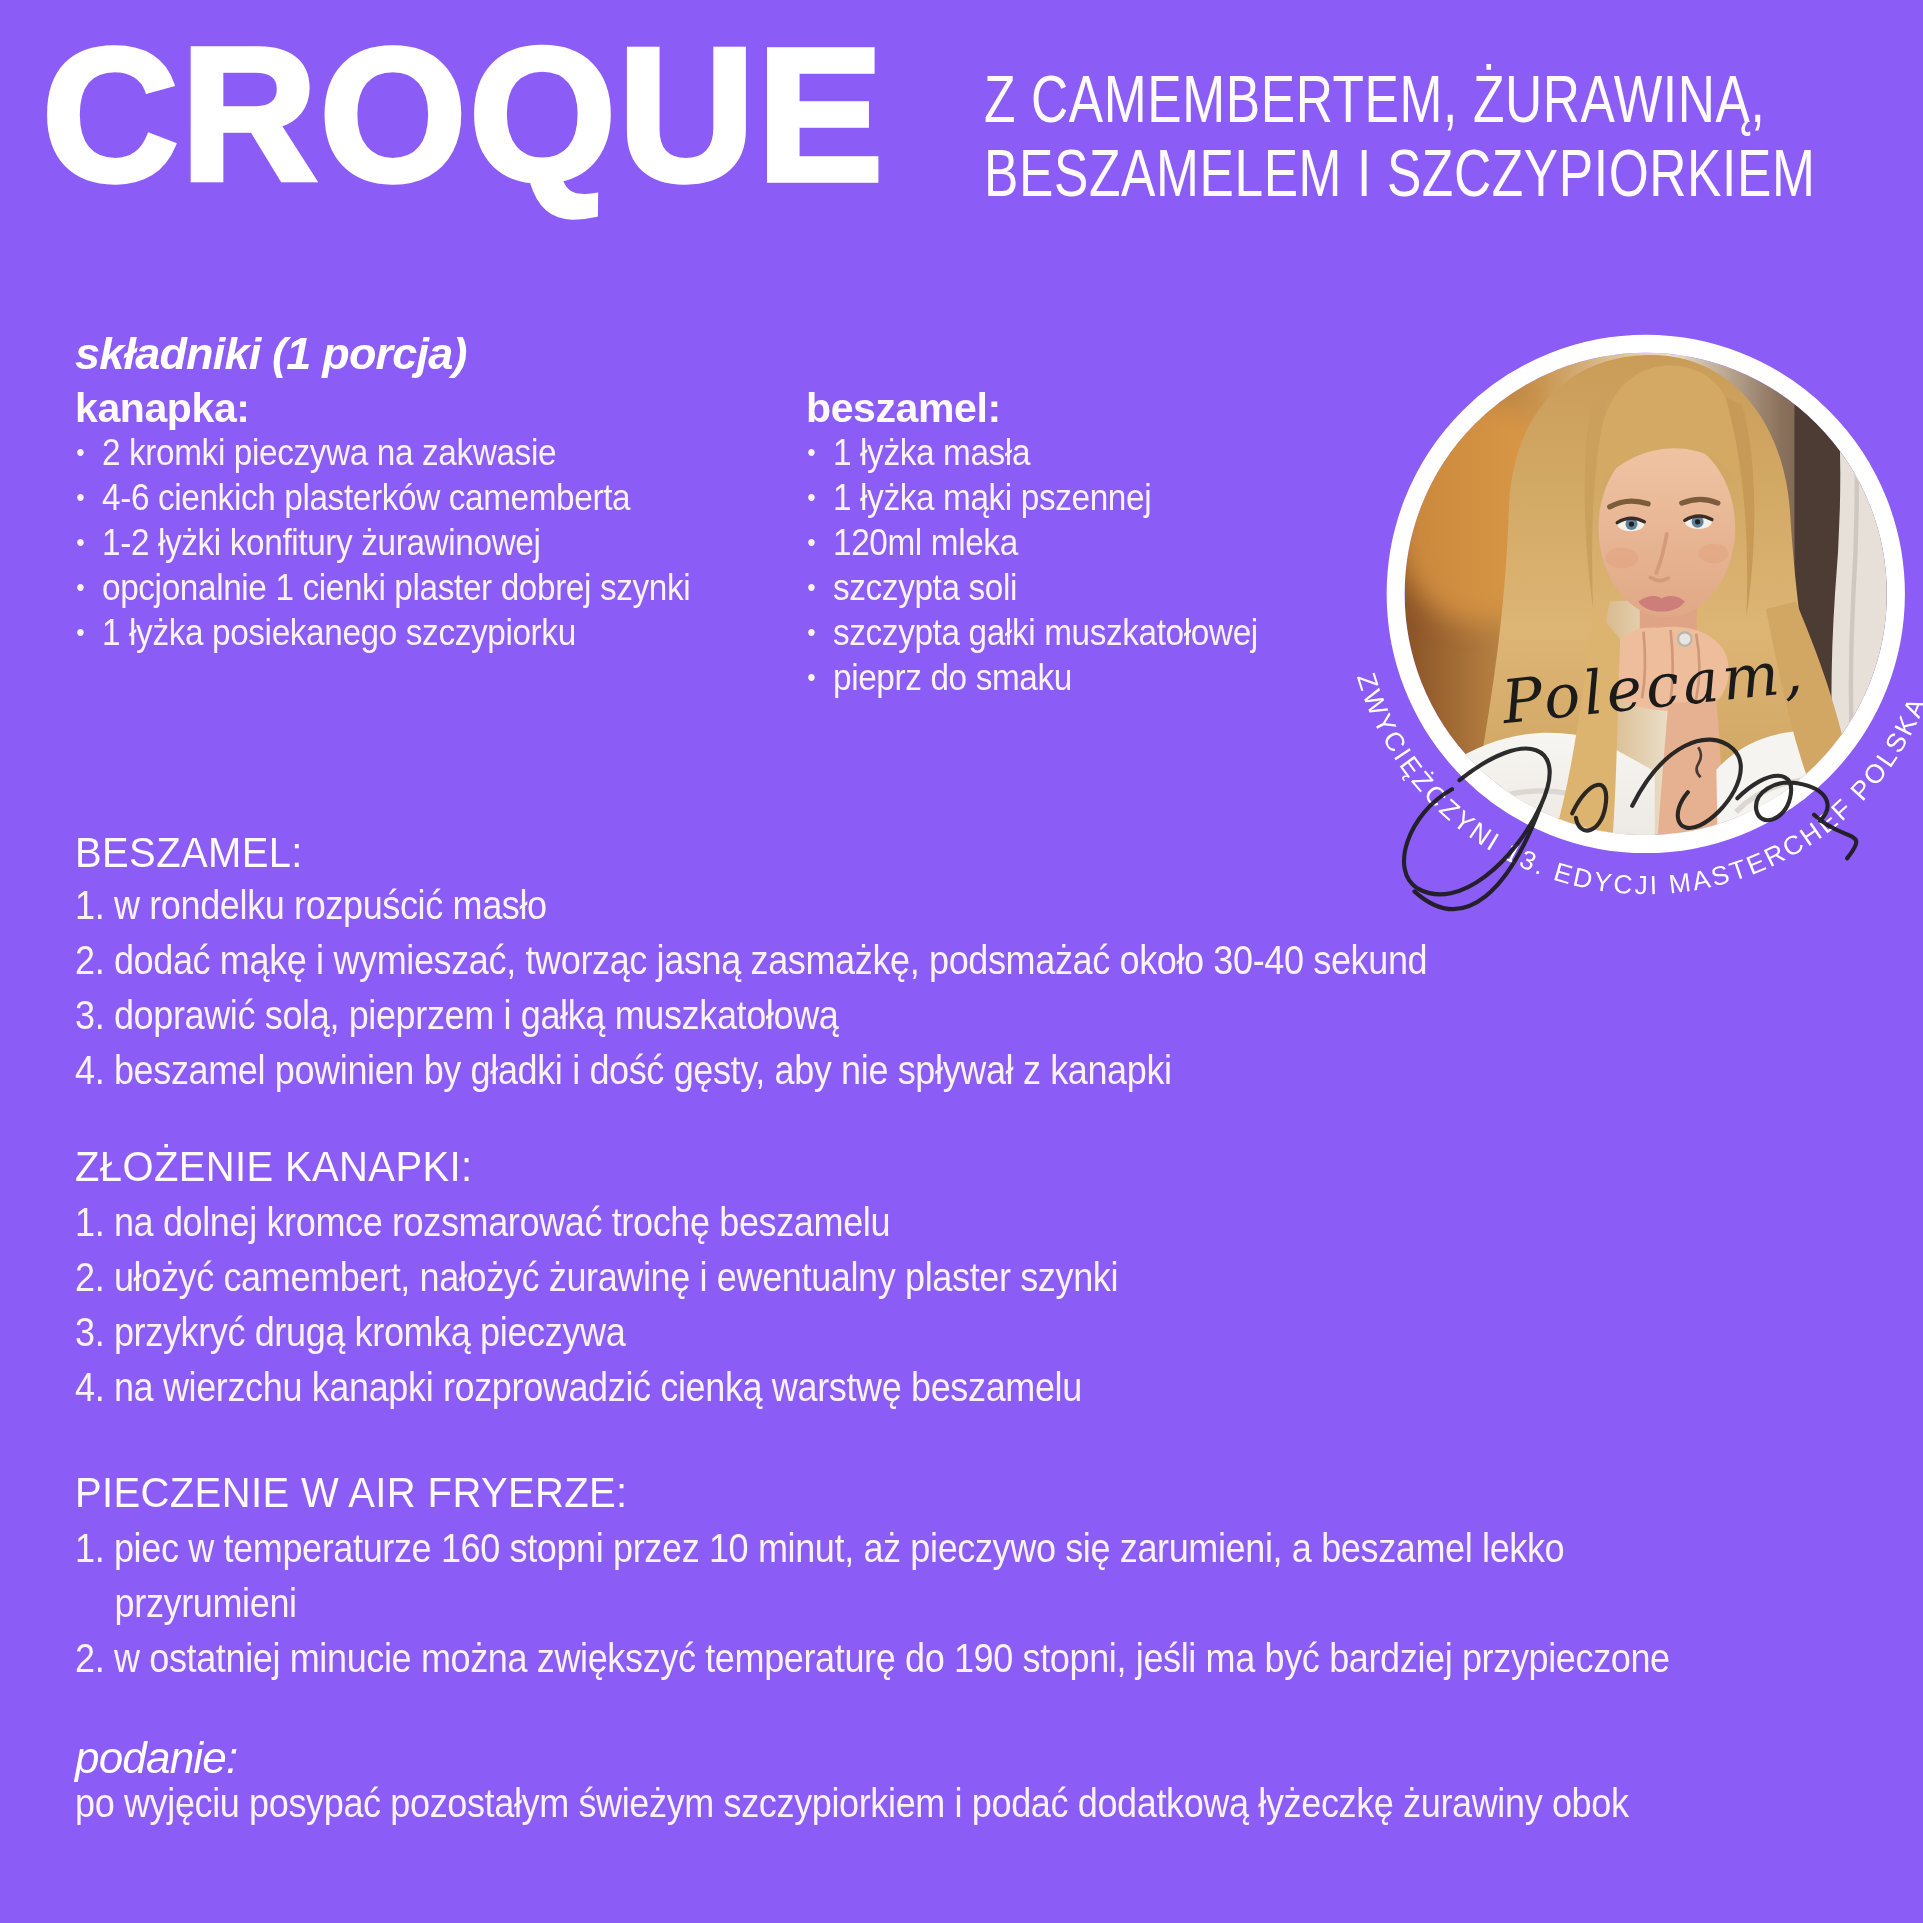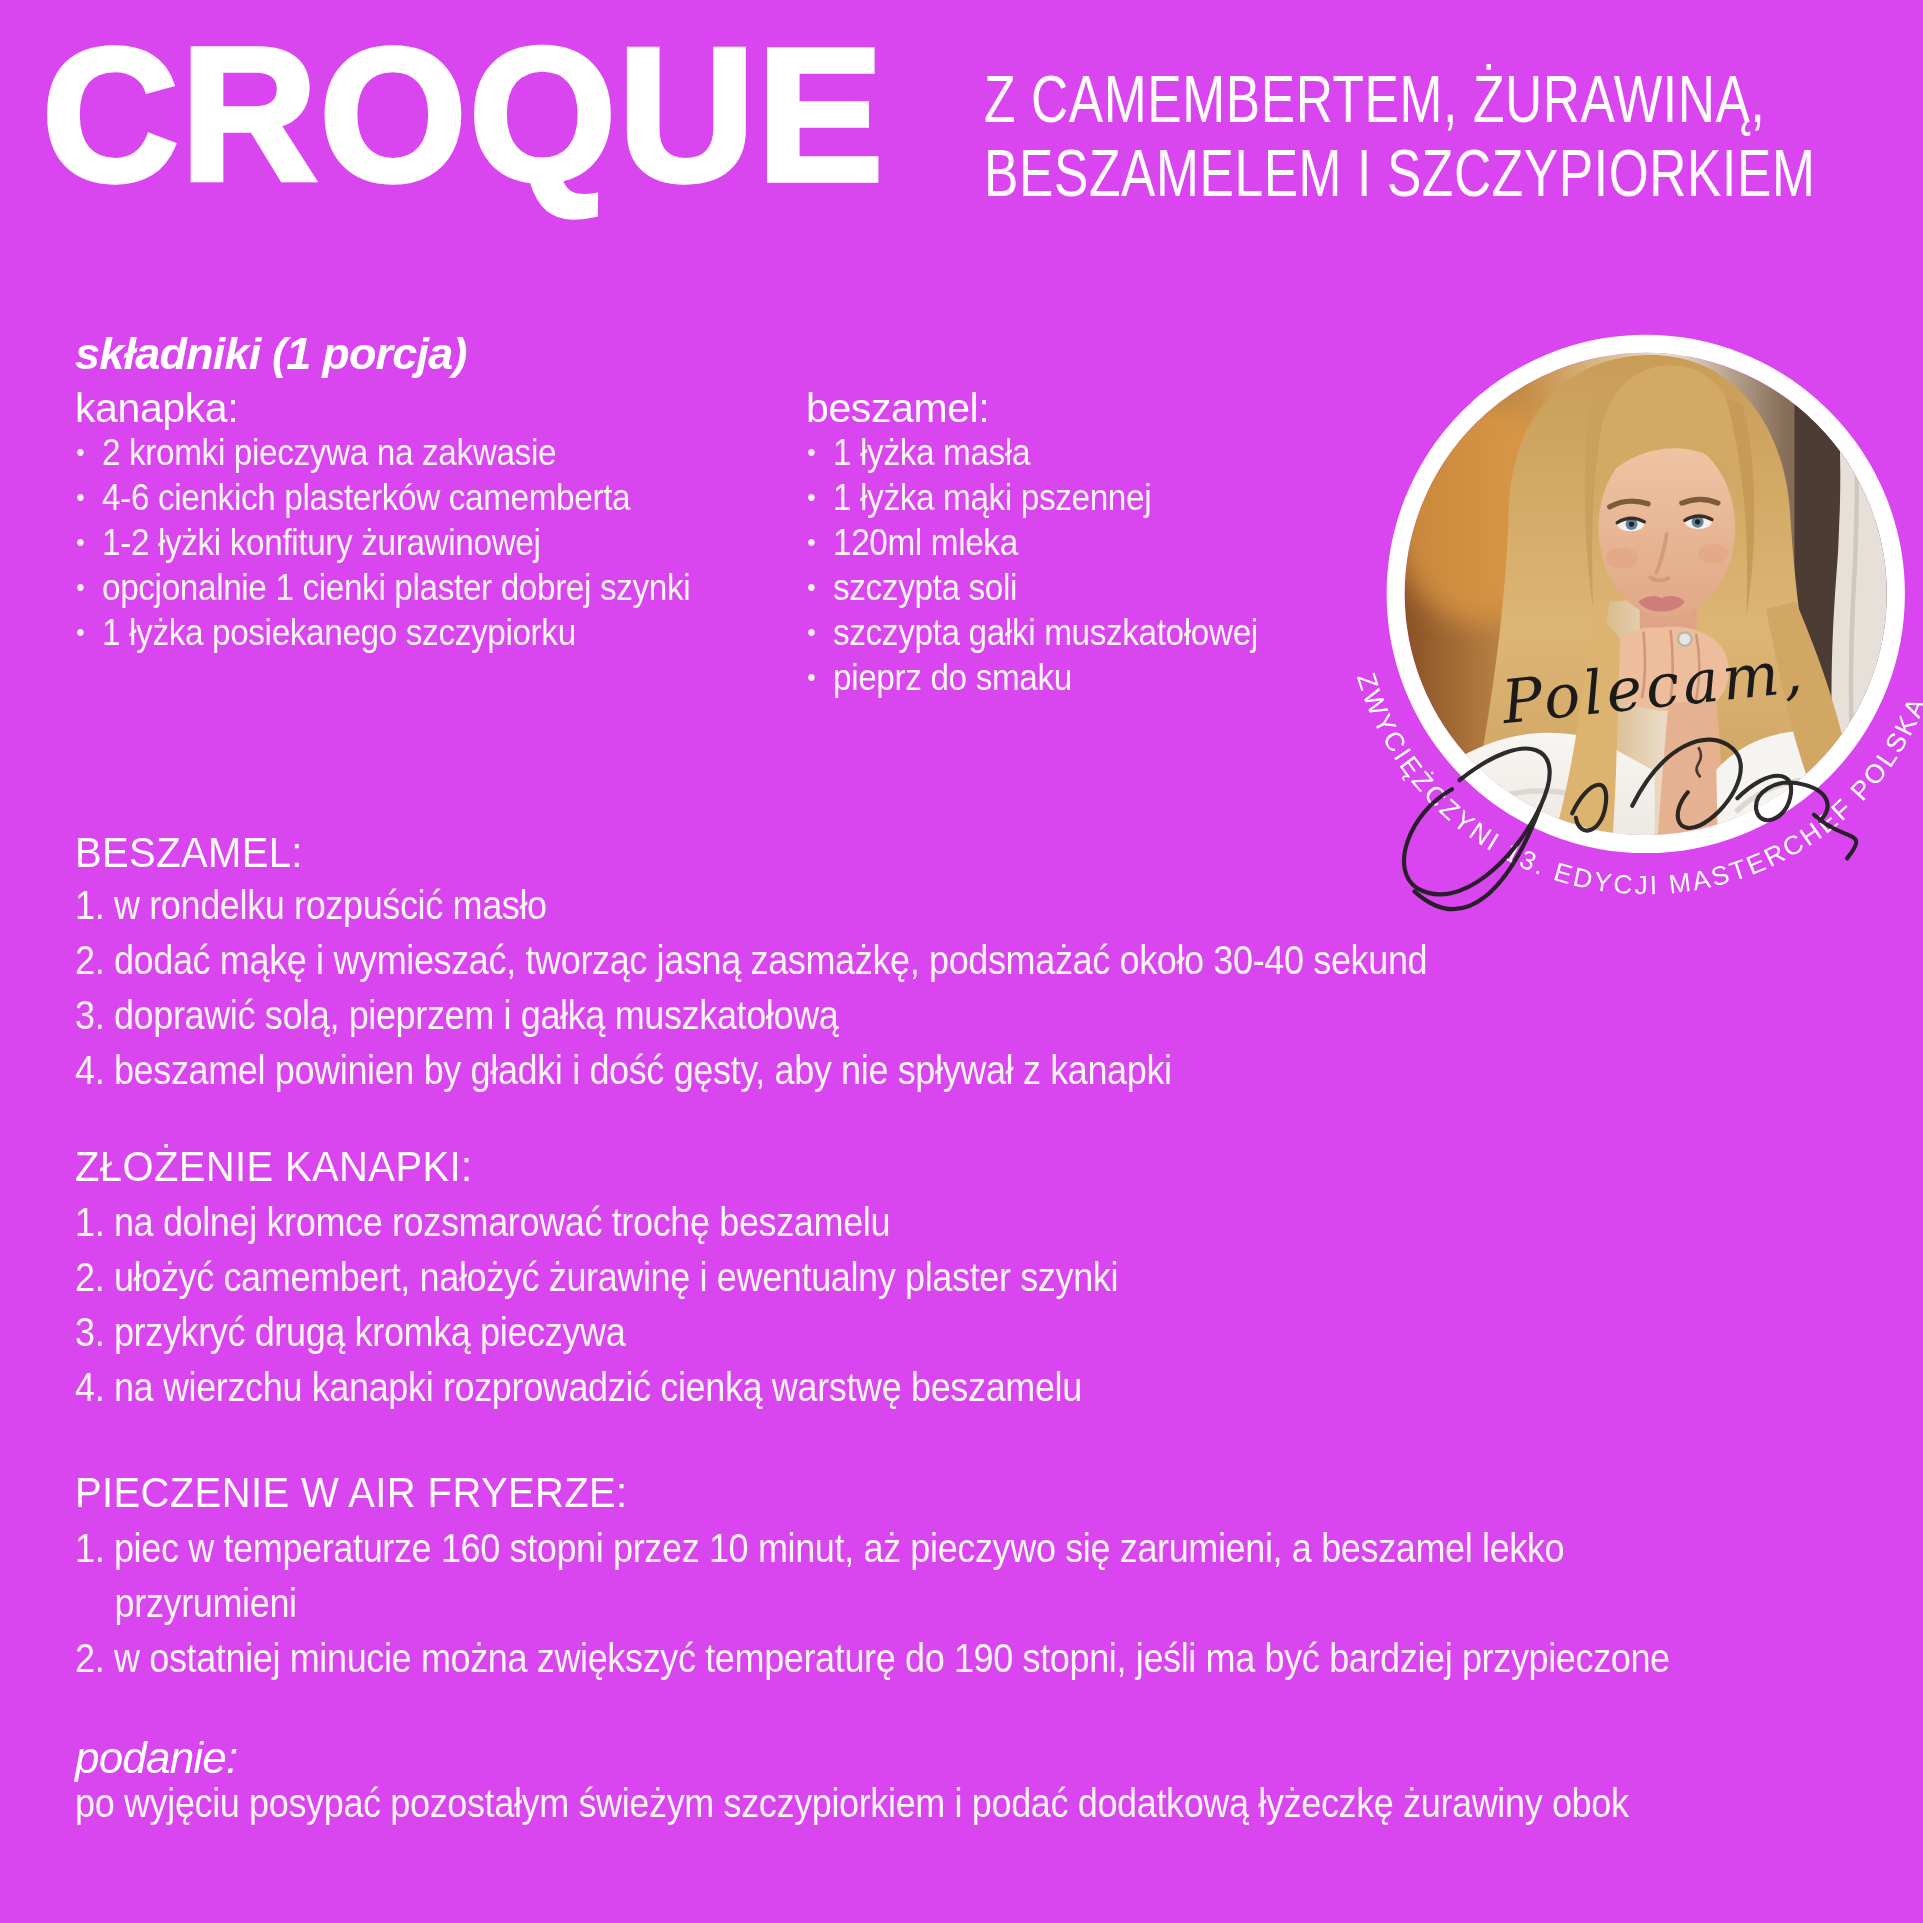--- a/index.html
+++ b/index.html
@@ -1,34 +1,34 @@
 <!DOCTYPE html>
 <html style="font-size:12px"><head>
 <meta charset="utf-8">
 <style>
   html,body{margin:0;padding:0;background:#8c1418;}
   .canvas{
     position:relative;width:1924px;height:1924px;overflow:hidden;
-    background:#d946ef;color:#fff;
+    background:#8b5cf6;color:#fff;
     font-family:"Liberation Sans",sans-serif;
   }
   .abs{position:absolute;}
   
   .title{
     left:42px;top:19.5px;font-size:189px;line-height:1;font-weight:bold;
     letter-spacing:2.3px;color:#fff;-webkit-text-stroke:5.3px #fff;white-space:nowrap;
   }
   .subtitle{
     left:984px;top:63px;font-size:66px;line-height:1.12;font-weight:normal;
     letter-spacing:0.8px;white-space:nowrap;transform:scaleX(.78);transform-origin:0 0;
     color:#fdfbfa;
   }
   
   .sk-heading{left:75px;top:328px;font-size:45px;font-style:italic;font-weight:bold;letter-spacing:-0.8px;text-align:right;}
-  .col-label{font-size:41px;font-weight:normal;letter-spacing:-0.4px;color:#fdfaf8;text-align:center;}
+  .col-label{font-size:41px;font-weight:bold;letter-spacing:-0.4px;color:#fdfaf8;text-align:center;}
   .col-label.k{left:75px;top:385px;}
   .col-label.b{left:806px;top:385px;}
   ul.ing{list-style:none;margin:0;padding:0;font-size:37px;letter-spacing:-0.4px;
     transform:scaleX(.9);transform-origin:0 0;color:#f8f3f0;white-space:nowrap;}
   ul.ing li{position:relative;padding-left:30px;line-height:45px;}
   ul.ing li::before{content:"•";position:absolute;left:1.5px;top:0;font-size:.72em;line-height:45px;}
   .ing-k{left:75px;top:430px;}
   .ing-b{left:806px;top:430px;}
   
   .prep-heading{left:74px;top:730px;font-size:72px;font-weight:bold;letter-spacing:0;}

